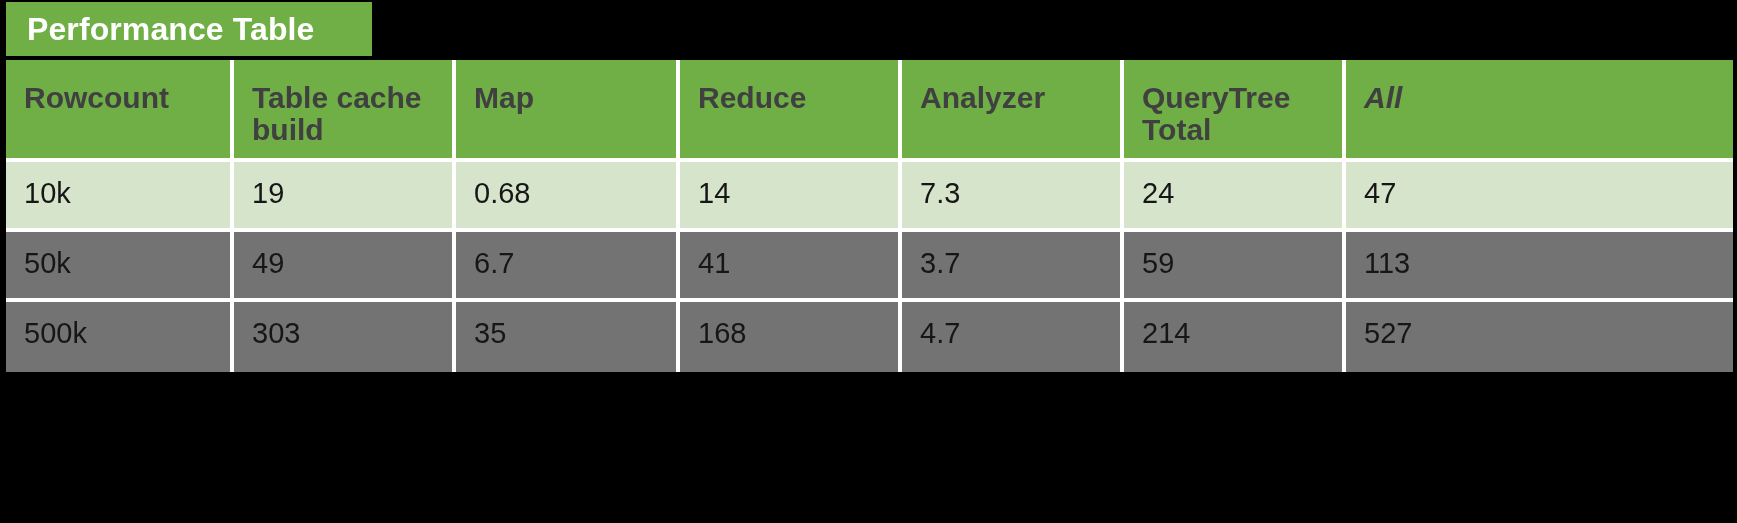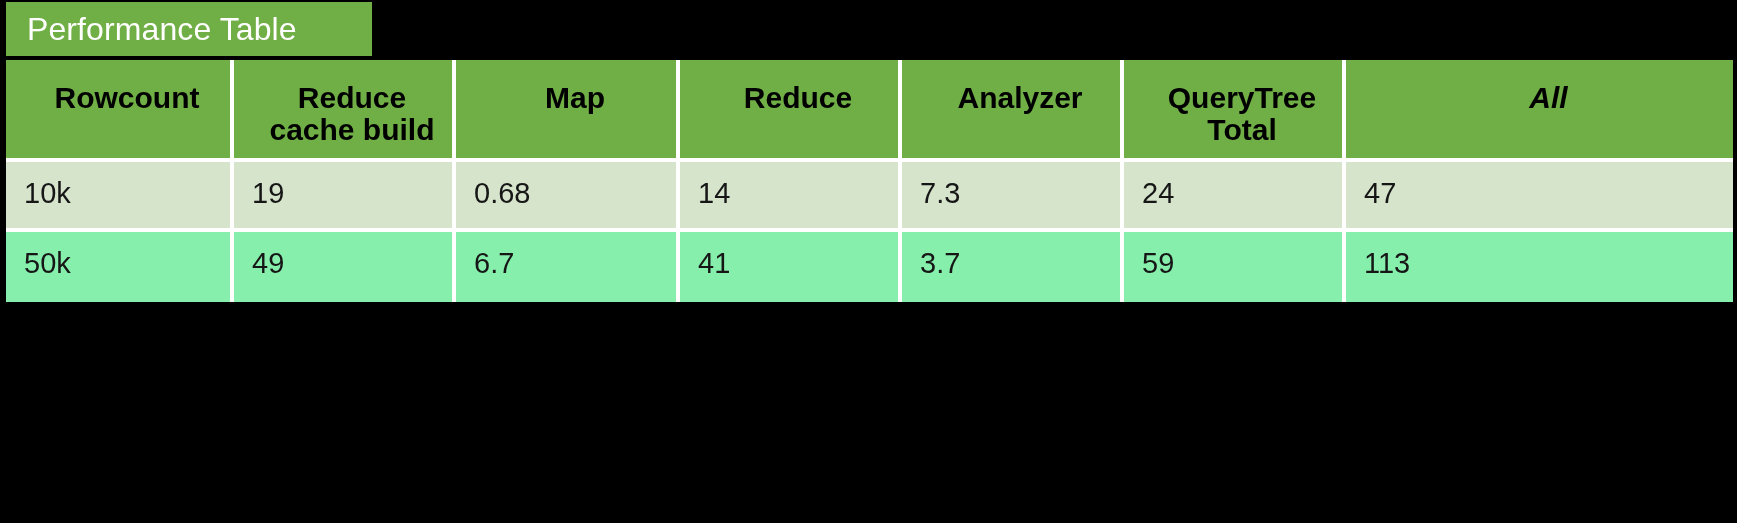--- a/index.html
+++ b/index.html
@@ -29,21 +29,21 @@
     width: 366px;
     height: 54px;
     background: #70AF46;
     box-sizing: border-box;
     display: flex;
     align-items: center;
   }
   #title-tab .title-text {
     color: #ffffff;
     font-size: 32px;
-    font-weight: 400;
+    font-weight: 700;
     line-height: 1;
     padding-left: 21px;
     letter-spacing: 0.1px;
     white-space: nowrap;
   }
 
   
   #perf-table {
     position: absolute;
     left: 6px;
@@ -66,24 +66,24 @@
   #perf-table td:last-child {
     border-right: none;
   }
   #perf-table tr:last-child td {
     border-bottom: none;
   }
 
   
   #perf-table thead th {
     background: #70AF46;
-    color: #000000;
+    color: #404040;
     font-size: 30px;
     font-weight: bold;
-    text-align: center;
+    text-align: left;
     height: 102px;
     line-height: 1.08;
     border-right-color: #ffffff;
     border-right-width: 4px;
     border-bottom: 4px solid #ffffff;
   }
   #perf-table thead th:last-child {
     border-right: none;
     font-style: italic;
   }
@@ -104,21 +104,21 @@
   }
   #perf-table tbody tr:last-child td {
     border-bottom: none;
   }
   #perf-table tbody td .cell-inner {
     padding: 17px 0 0 18px;
     line-height: 1;
   }
 
   #perf-table tbody tr.band-dark td { background: #D5E4CB; }
-  #perf-table tbody tr.band-light td { background: #86efac; margin-top: 16px; }
+  #perf-table tbody tr.band-light td { background: #737373; margin-top: 16px; }
 
   
   col.c0 { width: 228px; }
   col.c1 { width: 222px; }
   col.c2 { width: 224px; }
   col.c3 { width: 222px; }
   col.c4 { width: 222px; }
   col.c5 { width: 222px; }
   col.c6 { width: 387px; }
 </style>
@@ -140,21 +140,21 @@
       <col class="c4">
         <col class="c5">
         <col class="c6">
     </colgroup>
     <thead>
       <tr>
         <th>
             <div class="cell-inner">Rowcount</div>
           </th>
         <th>
-            <div class="cell-inner">Reduce cache build</div>
+            <div class="cell-inner">Table cache build</div>
           </th>
         <th>
             <div class="cell-inner">Map</div>
           </th>
         <th>
             <div class="cell-inner">Reduce</div>
           </th>
         <th>
             <div class="cell-inner">Analyzer</div>
           </th>
@@ -206,16 +206,39 @@
         <td>
             <div class="cell-inner">3.7</div>
           </td>
         <td>
             <div class="cell-inner">59</div>
           </td>
         <td>
             <div class="cell-inner">113</div>
           </td>
       </tr>
+      <tr class="band-light">
+        <td>
+            <div class="cell-inner">500k</div>
+          </td>
+        <td>
+            <div class="cell-inner">303</div>
+          </td>
+        <td>
+            <div class="cell-inner">35</div>
+          </td>
+        <td>
+            <div class="cell-inner">168</div>
+          </td>
+        <td>
+            <div class="cell-inner">4.7</div>
+          </td>
+        <td>
+            <div class="cell-inner">214</div>
+          </td>
+        <td>
+            <div class="cell-inner">527</div>
+          </td>
+      </tr>
     </tbody>
   </table>
 
 </div>
 
 </body></html>

